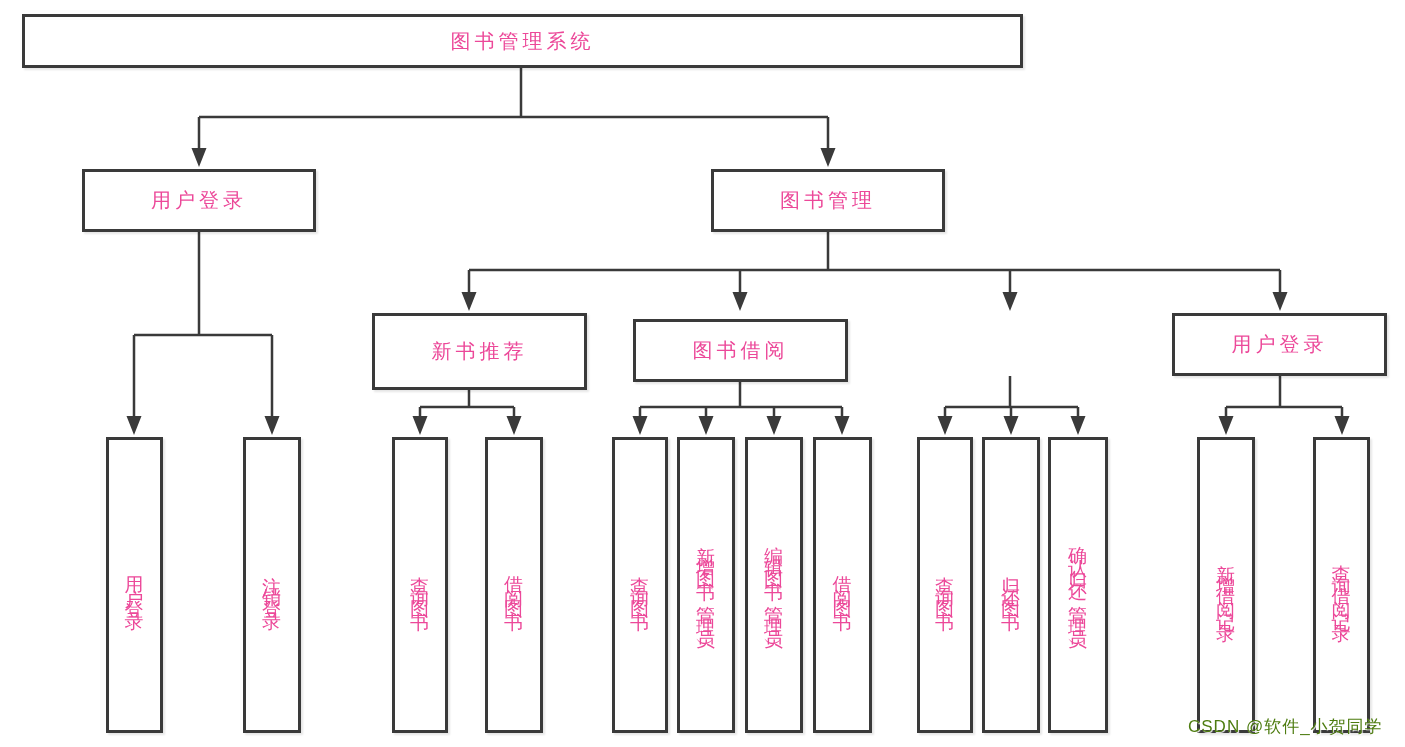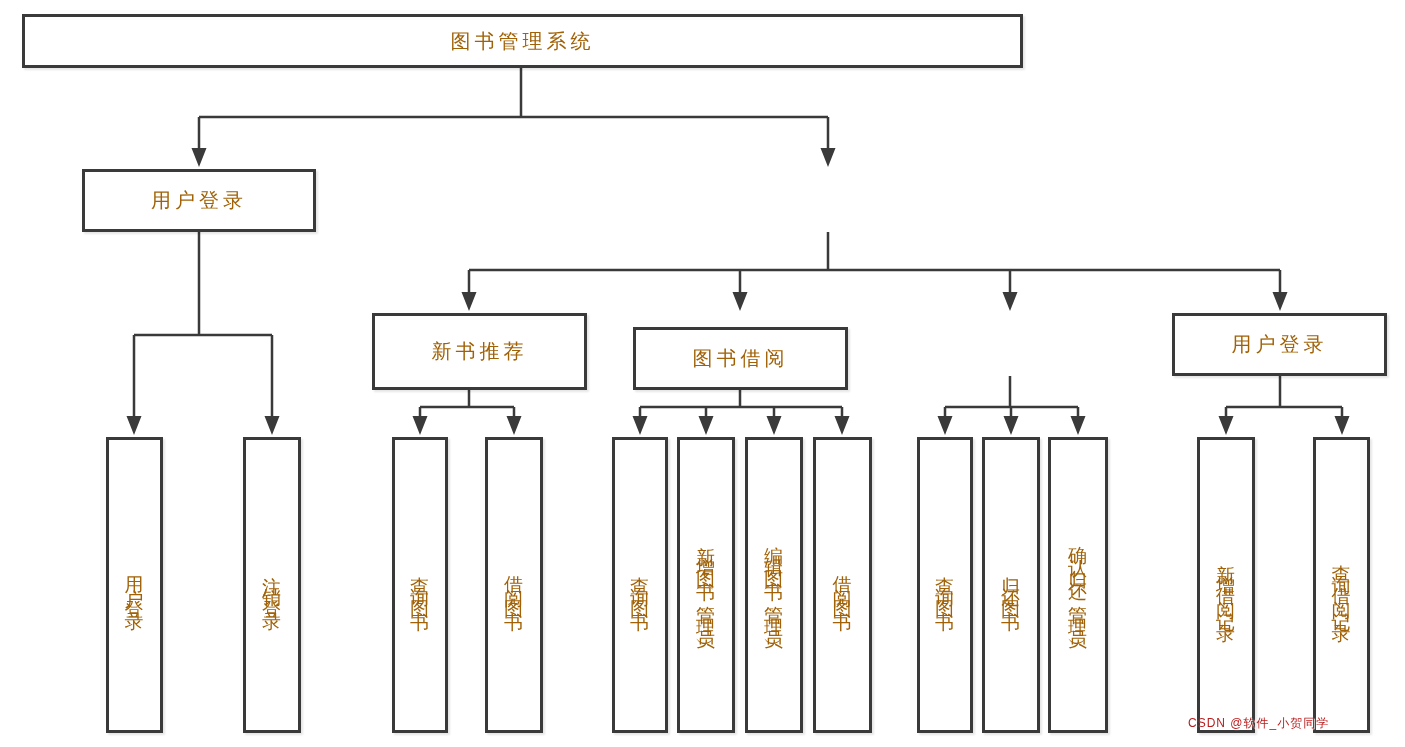--- a/index.html
+++ b/index.html
@@ -8,29 +8,29 @@
     font-family:"Liberation Sans","DejaVu Sans",sans-serif;
   }
   .connectors{position:absolute;left:0;top:0;z-index:0;}
   .node{
     position:absolute;box-sizing:border-box;background:#ffffff;
     border:3px solid #3a3a3a;z-index:1;
     display:flex;align-items:center;justify-content:center;
     box-shadow:2px 2px 2px rgba(0,0,0,0.10);
   }
   .node .lbl{
-    color:#a16207;font-size:20px;letter-spacing:4px;white-space:nowrap;text-align:center;
+    color:#ec4899;font-size:20px;letter-spacing:4px;white-space:nowrap;text-align:center;
   }
   .node.v .lbl{
     writing-mode:vertical-rl;font-size:19px;letter-spacing:12px;white-space:normal;
     line-height:1;
   }
   .watermark{
     position:absolute;left:1188px;top:715px;z-index:2;
-    color:#b91c1c;font-size:12px;letter-spacing:1px;white-space:nowrap;
+    color:#4d7c0f;font-size:17px;letter-spacing:1px;white-space:nowrap;
     text-shadow:1px 1px 1px #ffffff;
   }
 </style>
 </head>
 <body>
 
 <div class="canvas">
 
   <svg class="connectors" width="1405" height="747" viewBox="0 0 1405 747">
     <g stroke="#3a3a3a" stroke-width="2.5" fill="none">
@@ -55,25 +55,28 @@
       M1218.5,416 H1233.5 L1226,435 Z  M1334.5,416 H1349.5 L1342,435 Z"></path>
   </svg>
 
   <div class="node" style="left:22px;top:14px;width:1001px;height:54px">
     <span class="lbl">图书管理系统</span>
   </div>
 
   <div class="node" style="left:82px;top:169px;width:234px;height:63px">
     <span class="lbl">用户登录</span>
   </div>
+  <div class="node" style="left:711px;top:169px;width:234px;height:63px">
+    <span class="lbl">图书管理</span>
+  </div>
 
   <div class="node" style="left:372px;top:313px;width:215px;height:77px">
     <span class="lbl">新书推荐</span>
   </div>
-  <div class="node" style="left:633px;top:327px;width:215px;height:63px">
+  <div class="node" style="left:633px;top:319px;width:215px;height:63px">
     <span class="lbl">图书借阅</span>
   </div>
   <div class="node" style="left:1172px;top:313px;width:215px;height:63px">
     <span class="lbl">用户登录</span>
   </div>
 
   <div class="node v" style="left:106px;top:437px;width:57px;height:296px">
     <span class="lbl">用户登录</span>
   </div>
   <div class="node v" style="left:243px;top:437px;width:58px;height:296px">

